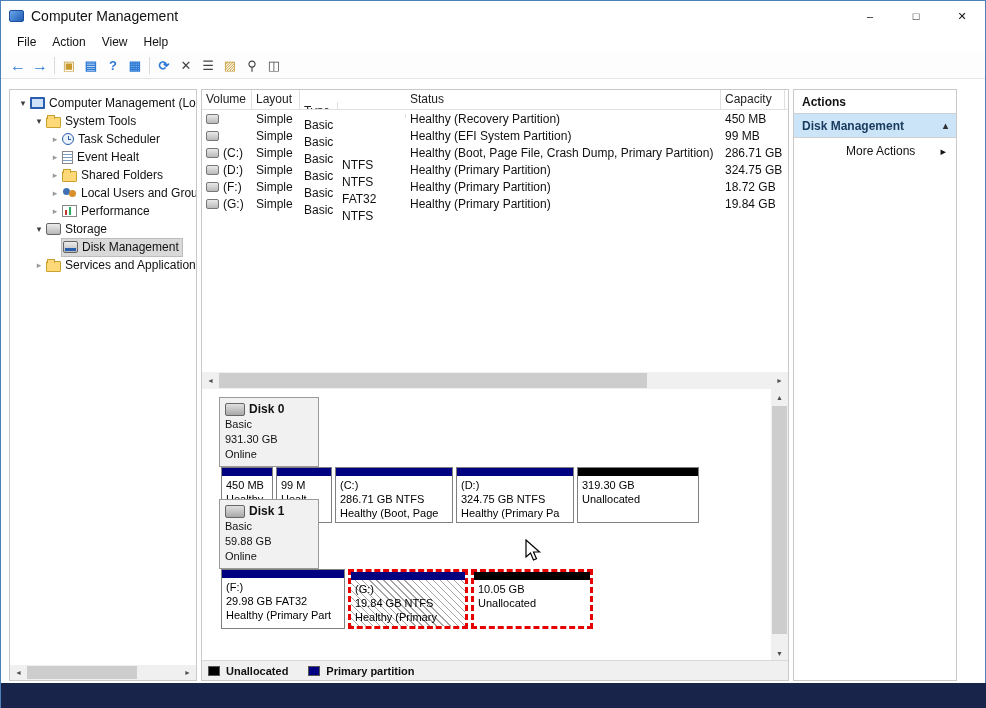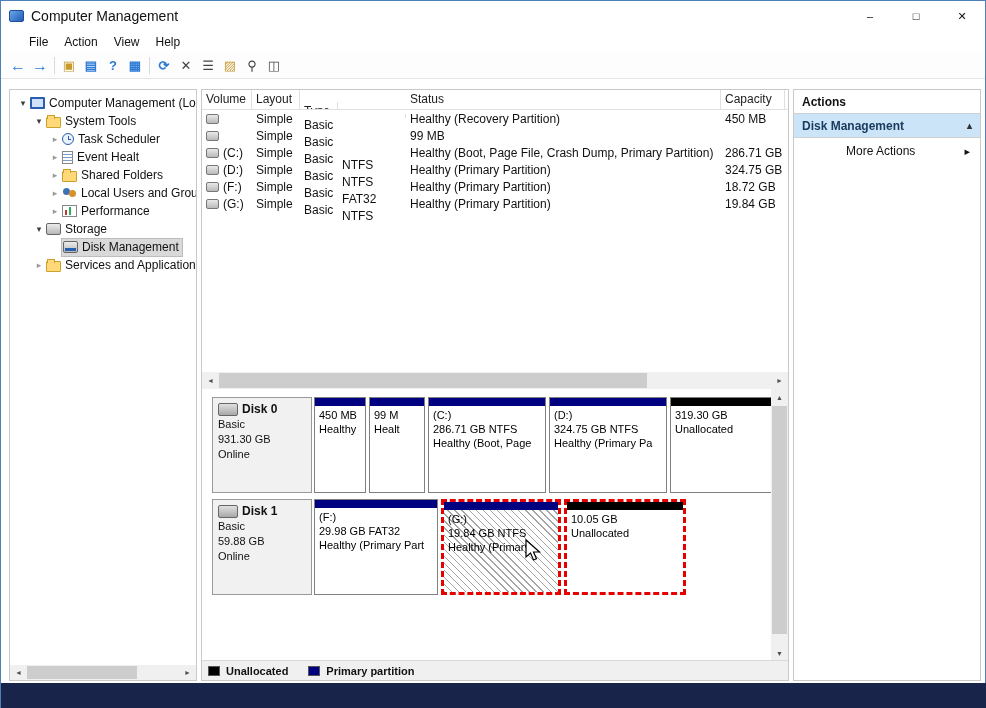--- a/index.html
+++ b/index.html
@@ -7,35 +7,35 @@
   .window{position:absolute;left:0;top:0;width:986px;height:708px;background:#fff;border:1px solid #4d7fb8;}
 
   
   .titlebar{position:absolute;left:0;top:0;right:0;height:30px;display:flex;align-items:center;padding-left:8px;background:#fff;}
   .title-ic{width:15px;height:12px;border:1px solid #1b4f9e;background:linear-gradient(135deg,#6aa7e8,#1f5bb5);border-radius:2px;flex:none;}
   .title-text{font-size:14px;margin-left:7px;color:#111;}
   .win-controls{margin-left:auto;display:flex;height:30px;}
   .wc{width:46px;height:30px;display:flex;align-items:center;justify-content:center;font-size:11px;color:#111;}
 
   
-  .menubar{position:absolute;left:0;top:30px;right:0;height:22px;display:flex;align-items:center;padding-left:20px;background:#fff;}
+  .menubar{position:absolute;left:0;top:30px;right:0;height:22px;display:flex;align-items:center;padding-left:8px;background:#fff;}
   .mitem{font-size:12px;padding:2px 8px;color:#111;}
 
   
   .toolbar{position:absolute;left:0;top:52px;right:0;height:26px;display:flex;align-items:center;padding-left:6px;border-bottom:1px solid #e4e4e4;background:#fdfdfd;}
   .tb{width:22px;height:22px;display:flex;align-items:center;justify-content:center;font-size:13px;color:#444;}
   .tb.nav{color:#2e7bd6;font-weight:bold;font-size:16px;}
   .tb.blue{color:#2e7bd6;font-weight:bold;}
   .tb.gold{color:#c89a2e;}
   .tbsep{width:1px;height:17px;background:#d9d9d9;margin:0 3px;}
 
   
   .tree-panel{position:absolute;left:8px;top:88px;width:188px;height:592px;border:1px solid #c9c9c9;background:#fff;overflow:hidden;font-size:12px;}
   .center{position:absolute;left:200px;top:88px;width:588px;height:592px;border:1px solid #c9c9c9;background:#fff;overflow:hidden;}
-  .actions{position:absolute;left:792px;top:88px;width:188px;height:592px;border:1px solid #c9c9c9;background:#fff;font-size:12px;}
+  .actions{position:absolute;left:792px;top:88px;width:164px;height:592px;border:1px solid #c9c9c9;background:#fff;font-size:12px;}
   .bottom-strip{position:absolute;left:0;top:682px;width:986px;height:26px;background:var(--bottom_strip,#18244a);}
 
   
   .tree-items{padding-top:4px;}
   .titem{display:flex;align-items:center;height:18px;white-space:nowrap;color:#111;}
   .chev{width:14px;text-align:center;font-size:9px;color:#9a9a9a;flex:none;}
   .chev.exp{color:#3c3c3c;}
   .tlabel{padding-left:4px;}
   .hl-sel{display:flex;align-items:center;height:17px;background:var(--selection_inactive,#d9d9d9);outline:1px solid #bdbdbd;padding:0 3px 0 1px;}
   .ic{width:15px;height:12px;display:inline-block;position:relative;flex:none;}
@@ -78,21 +78,21 @@
   .c-type{width:38px;flex:none;margin-top:12px;}
   .c-fs{width:68px;flex:none;margin-top:24px;}
   .c-status{width:315px;flex:none;}
   .c-cap{width:64px;flex:none;}
   .vrow{display:flex;height:17px;align-items:center;font-size:12px;color:#111;}
   .vc{padding:0 4px;white-space:nowrap;overflow:hidden;display:flex;align-items:center;gap:4px;}
   .vol-ic{width:13px;height:10px;border:1px solid #777;border-radius:2px;background:linear-gradient(#e9e9e9,#b9b9b9);flex:none;}
 
   
   .disk-section{position:absolute;left:0;right:17px;top:299px;height:273px;overflow:hidden;background:#fff;}
-  .disk-row{position:absolute;left:10px;width:563px;display:flex;}
+  .disk-row{position:absolute;left:17px;width:563px;display:flex;flex-direction:column;}
   .disk-label{width:100px;flex:none;border:1px solid #999;background:#f1f1f1;padding:4px 5px;font-size:11px;line-height:15px;color:#111;}
   .dl-top{display:flex;align-items:center;gap:4px;font-size:12px;}
   .drive-ic{width:20px;height:13px;border:1px solid #666;border-radius:2px;background:linear-gradient(#e0e0e0,#a8a8a8);flex:none;}
   .cd-ic{width:14px;height:13px;border:1px solid #666;border-radius:50%;background:radial-gradient(#f5f5f5,#999);flex:none;}
   .parts{display:flex;gap:3px;margin-left:2px;flex:1;}
   .part{border:1px solid #808080;background:#fff;display:flex;flex-direction:column;flex:none;}
   .part.hl-red{border:3px dashed var(--highlight_red,#e60000);}
   .pstrip{height:8px;flex:none;}
   .pstrip.primary{background:var(--primary_partition,#000080);}
   .pstrip.unalloc{background:var(--unallocated,#000);}
@@ -241,20 +241,21 @@
       <div class="vc c-cap">450 MB</div>
     </div>
     <div class="vrow">
       <div class="vc c-vol">
           <span class="vol-ic"></span>
           <span></span>
         </div>
       <div class="vc c-lay">Simple</div>
       <div class="vc c-type">Basic</div>
       <div class="vc c-fs"></div>
+      <div class="vc c-status">Healthy (EFI System Partition)</div>
       <div class="vc c-cap">99 MB</div>
     </div>
     <div class="vrow">
       <div class="vc c-vol">
           <span class="vol-ic"></span>
           <span>(C:)</span>
         </div>
       <div class="vc c-lay">Simple</div>
       <div class="vc c-type">Basic</div>
       <div class="vc c-fs">NTFS</div>

